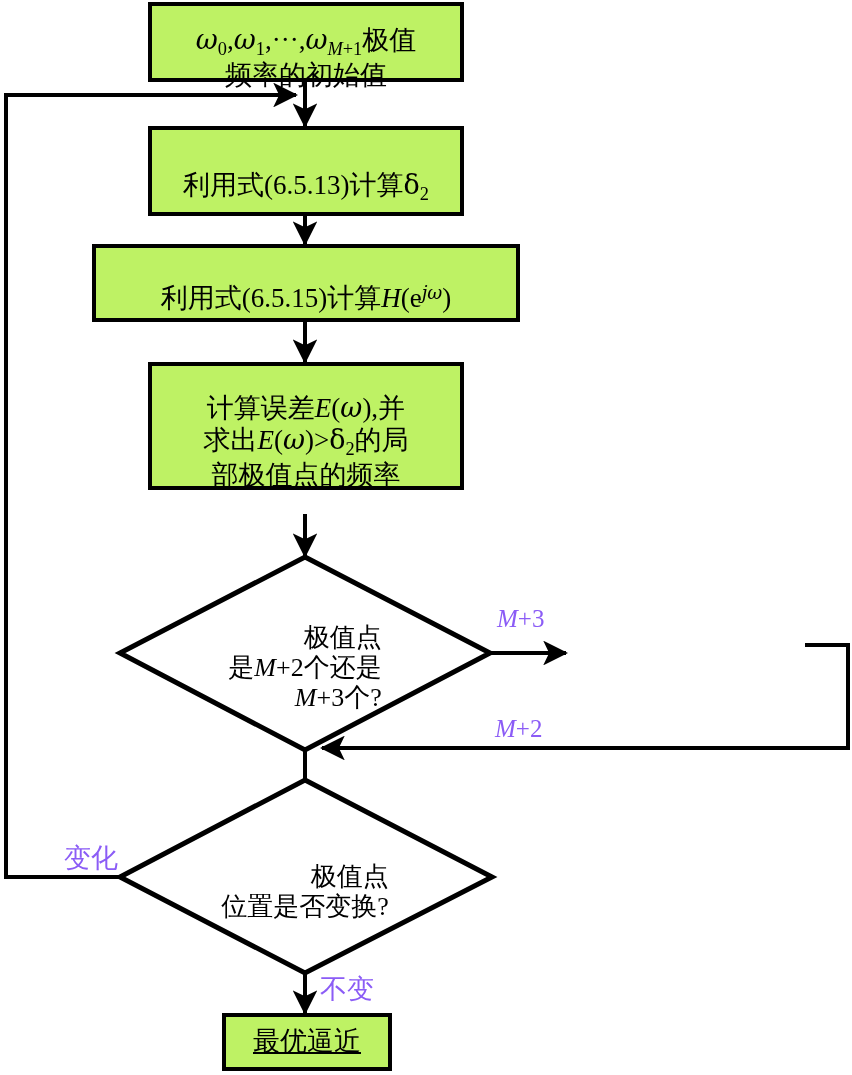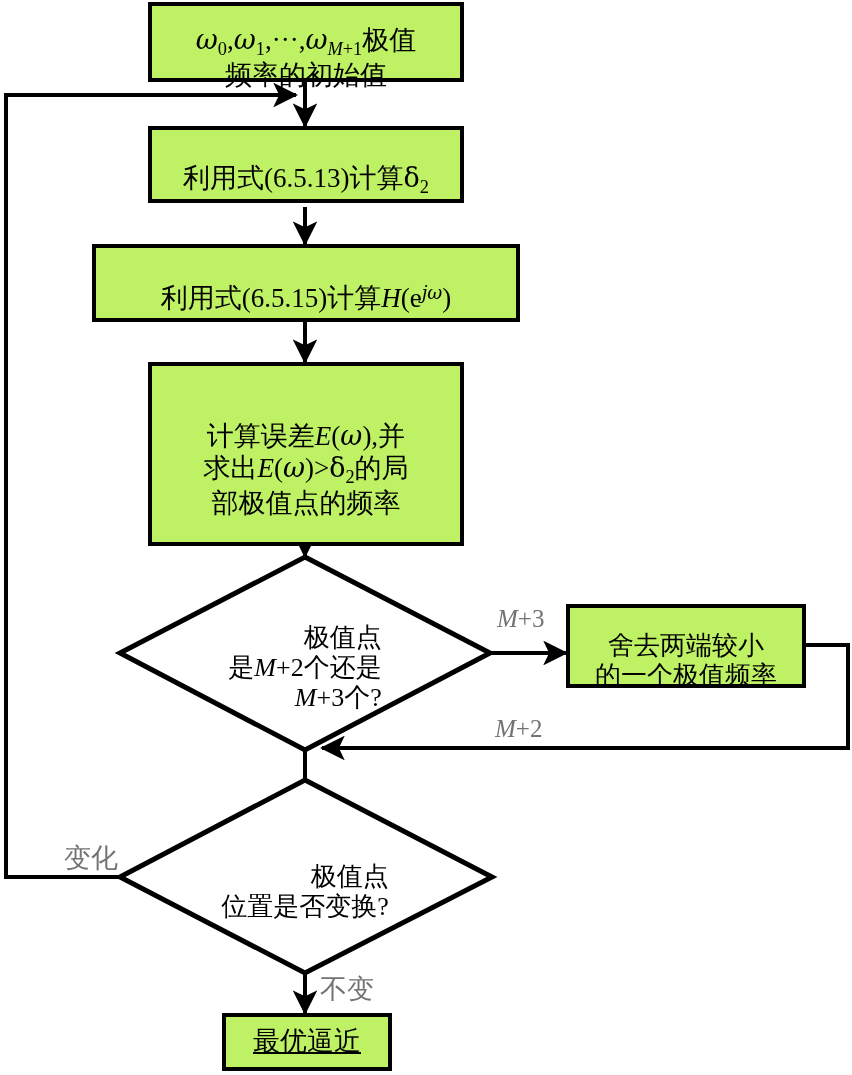--- a/index.html
+++ b/index.html
@@ -52,21 +52,21 @@
     color: #000000;
     z-index: 3;
   }
   .diamond-label .txt {
     line-height: 1.16;
     white-space: pre-line;
     font-size: 26px;
   }
   .edge-label {
     position: absolute;
-    color: #737373;
+    color: #8b5cf6;
     font-size: 25px;
     white-space: nowrap;
     z-index: 4;
   }
   .mi { font-style: italic; }
   .sub {
     font-size: 0.68em;
     vertical-align: -0.30em;
   }
   .sup {
@@ -110,43 +110,38 @@
 
     <polygon points="305,780 492,877 305,973 120,877" fill="#ffffff" stroke="#000000" stroke-width="5"></polygon>
   </svg>
 
   <div class="node proc" style="left:148px; top:2px; width:316px; height:80px;">
     <div class="txt">
       <span class="gk">ω</span><span class="sub">0</span><span>,</span><span class="gk">ω</span><span class="sub">1</span><span>,···,</span><span class="gk">ω</span><span class="sub mi">M</span><span class="sub">+1</span>极值<br>频率的初始值
     </div>
   </div>
 
-  <div class="node proc" style="left:148px; top:126px; width:316px; height:77px;">
+  <div class="node proc" style="left:148px; top:126px; width:316px; height:90px;">
     <div class="txt">
       利用式(6.5.13)计算<span class="gkup">δ</span><span class="sub">2</span>
     </div>
   </div>
 
   <div class="node proc" style="left:92px; top:244px; width:428px; height:78px;">
     <div class="txt">
       利用式(6.5.15)计算<span class="mi">H</span>(e<span class="sup gk">jω</span>)
     </div>
   </div>
 
-  <div class="node proc" style="left:148px; top:362px; width:316px; height:184px;">
+  <div class="node proc" style="left:148px; top:362px; width:316px; height:128px;">
     <div class="txt">
       计算误差<span class="mi">E</span>(<span class="gk">ω</span>),并<br>求出<span class="mi">E</span>(<span class="gk">ω</span>)&gt;<span class="gkup">δ</span><span class="sub">2</span>的局<br>部极值点的频率
     </div>
   </div>
 
-  <div class="node proc proc-small" style="left:566px; top:604px; width:240px; height:84px;">
-    <div class="txt">
-      舍去两端较小<br>的一个极值频率
-    </div>
-  </div>
 
   <div class="node proc" style="left:222px; top:1013px; width:170px; height:58px;text-decoration:underline;">
     <div class="txt">最优逼近</div>
   </div>
 
   <div class="diamond-label" style="left:155px; top:590px; width:300px; height:126px;">
     <div class="txt">
       极值点<br>是<span class="mi">M</span>+2个还是<br><span class="mi">M</span>+3个?
     </div>
   </div>

